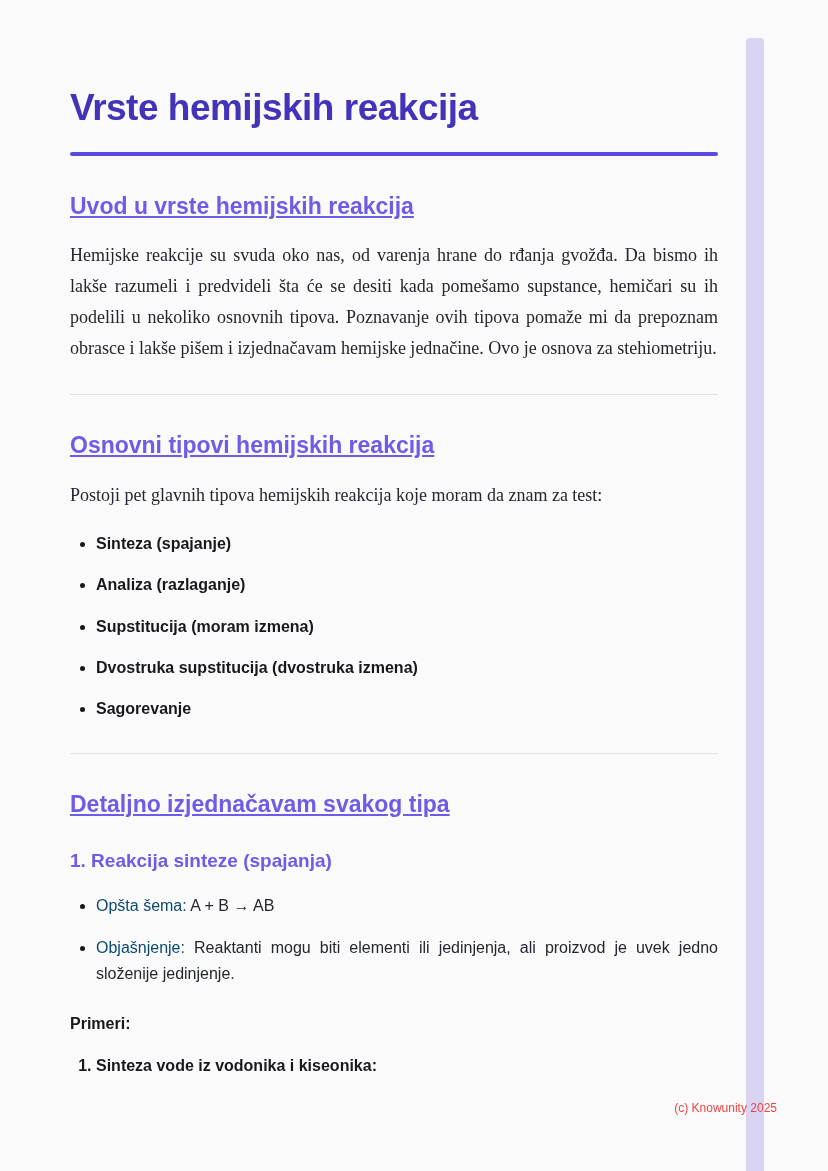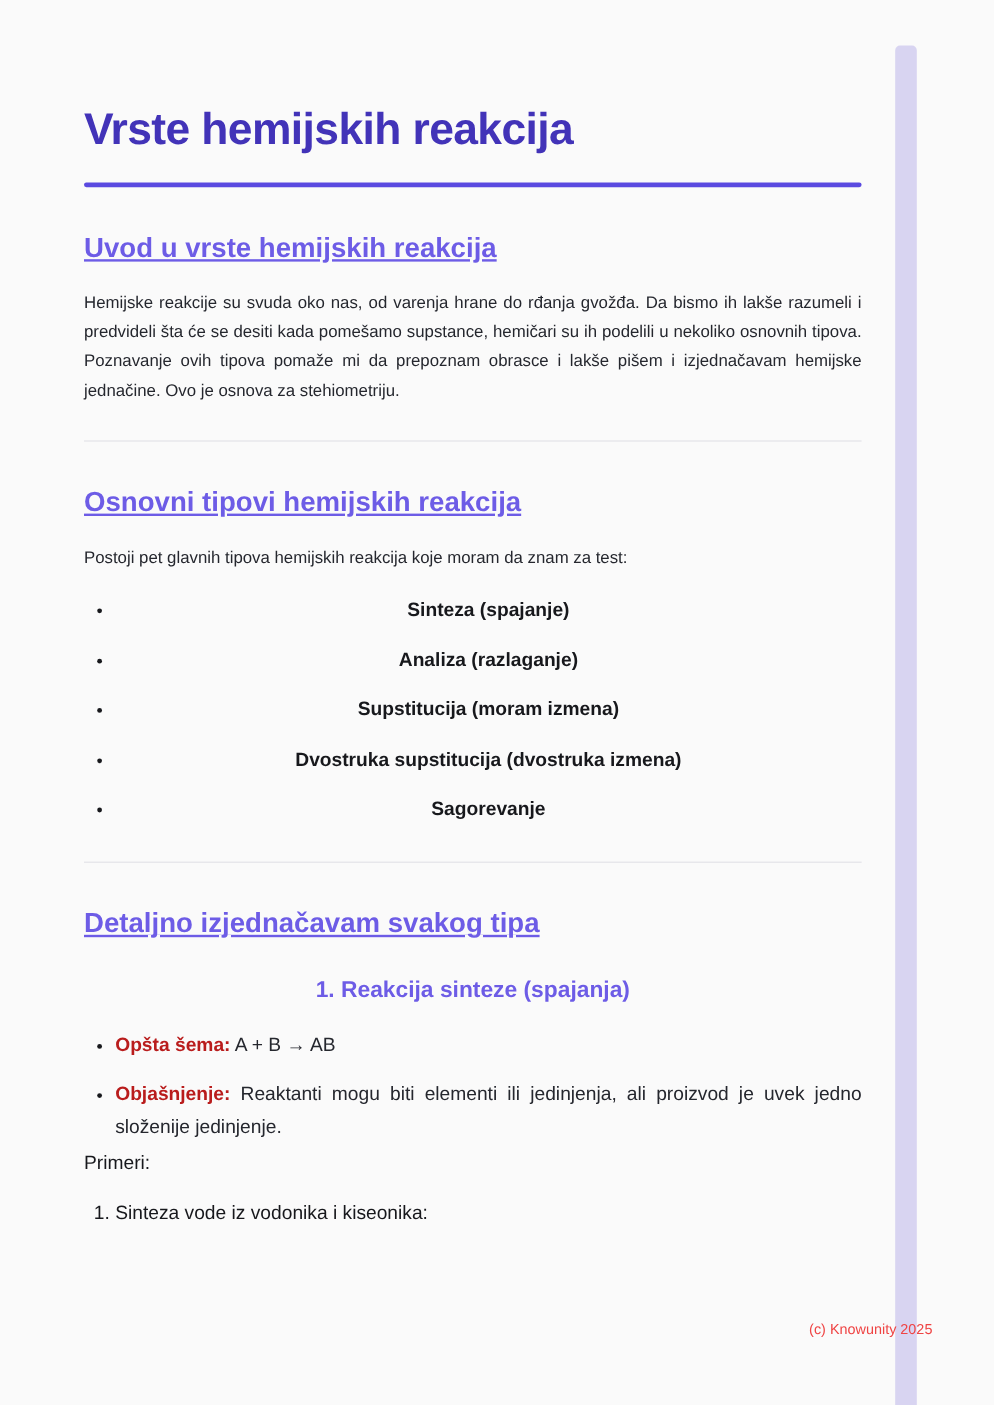--- a/index.html
+++ b/index.html
@@ -43,57 +43,57 @@
     font-weight: 700;
     color: #6d5ce6;
     text-decoration: underline;
   }
   .sub-heading {
     margin: 30px 0 0 0;
     font-size: 19px;
     line-height: 1.3;
     font-weight: 700;
     color: #6d5ce6;
-    text-align: center;
   }
   .body-text {
     margin: 20px 0 0 0;
-    font-size: 14px;
+    font-size: 18px;
     line-height: 1.72;
     text-align: justify;
     color: #25272e;
+    font-family: Liberation Serif, serif;
   }
   .divider {
     border: none;
     border-top: 1px solid #e3e3e8;
     margin: 30px 0 0 0;
   }
   ul.bullet-list, ol.number-list {
     margin: 20px 0 0 0;
     padding: 0 0 0 26px;
   }
   ul.bullet-list li, ol.number-list li {
     font-size: 16px;
     line-height: 1.65;
     margin-bottom: 15px;
     color: #17181c;
   }
   ul.bullet-list li:last-child { margin-bottom: 0; }
-  ul.bullet-list.plain-items li { font-weight: 700; text-align: center; }
-  .bold-label { font-weight: 700; color: #b91c1c; }
+  ul.bullet-list.plain-items li { font-weight: 700; }
+  .bold-label { font-weight: 400; color: #0c4a6e; }
   .normal-text { font-weight: 400; color: #25272e; }
   .mixed-list li { font-weight: 400; text-align: justify; }
   .primeri-label {
-    margin: 8px 0 0 0;
+    margin: 28px 0 0 0;
     font-size: 16px;
-    font-weight: 400;
+    font-weight: 700;
     color: #17181c;
   }
   ol.number-list { margin-top: 20px; }
-  ol.number-list li { font-weight: 400; margin-bottom: 0; }
+  ol.number-list li { font-weight: 700; margin-bottom: 0; }
   .side-bar {
     position: absolute;
     left: 746px;
     top: 38px;
     width: 18px;
     height: 1133px;
     background: #d8d4f1;
     border-radius: 4px 4px 0 0;
     z-index: 1;
   }

